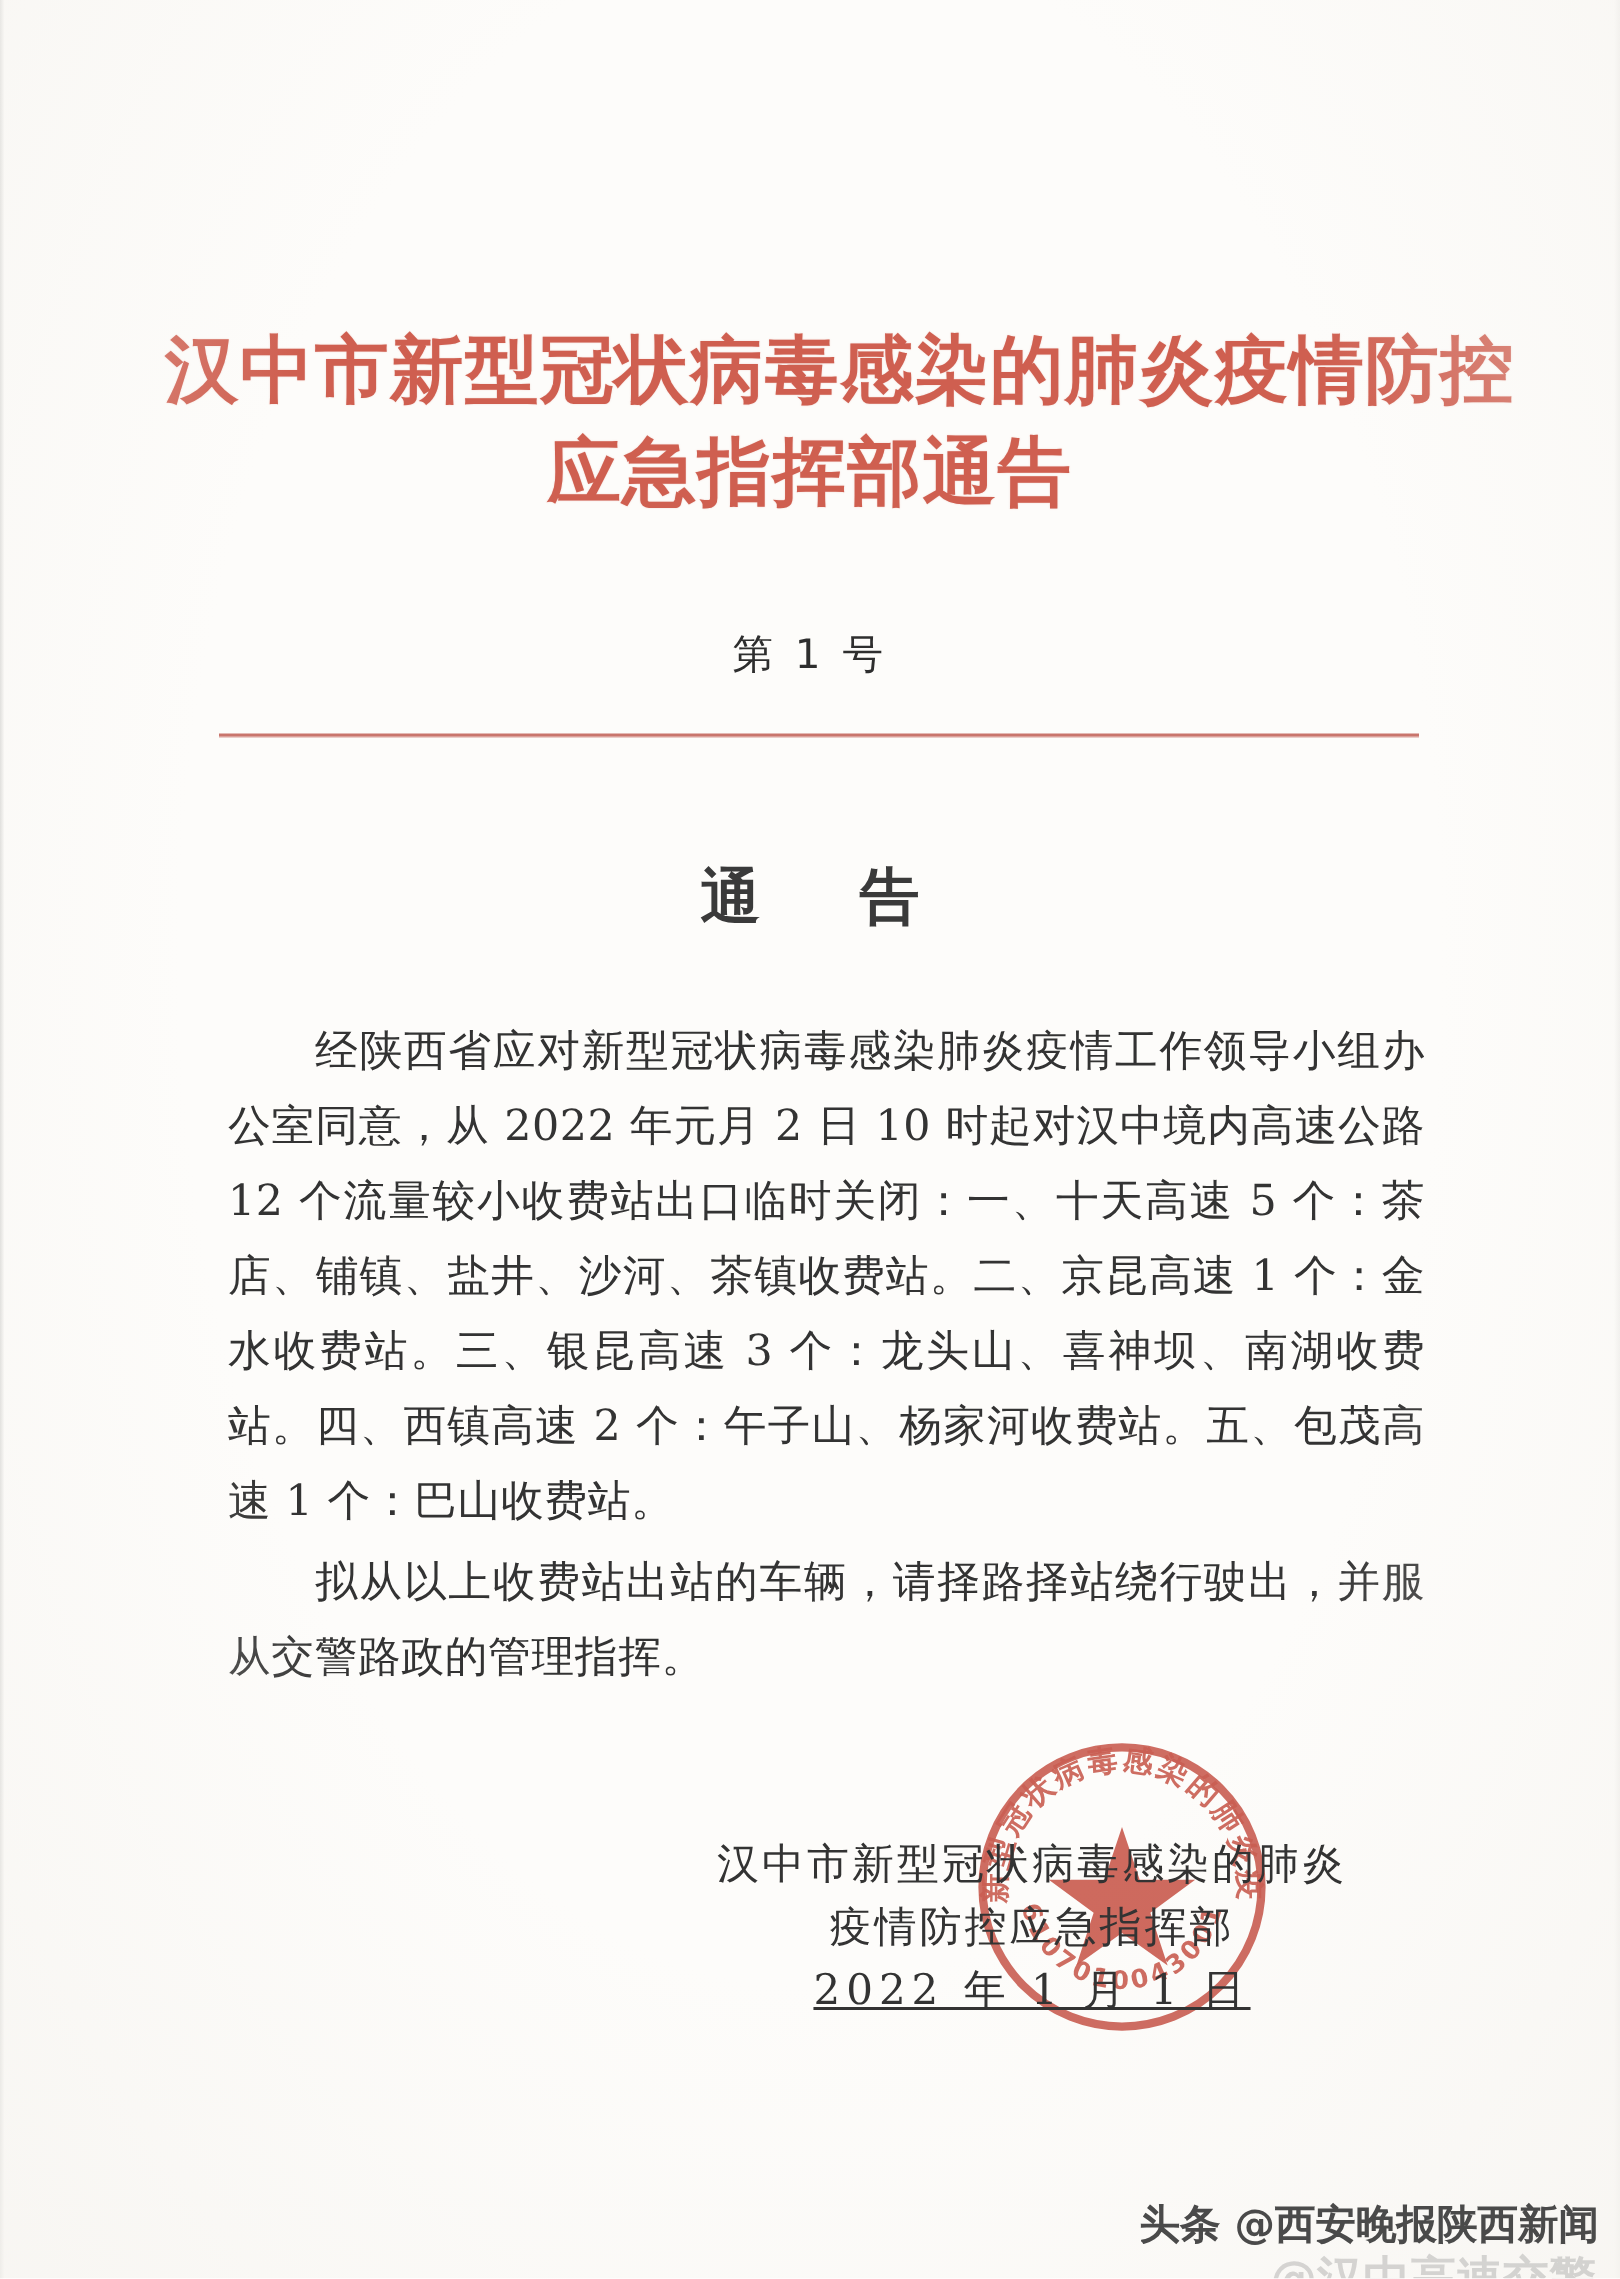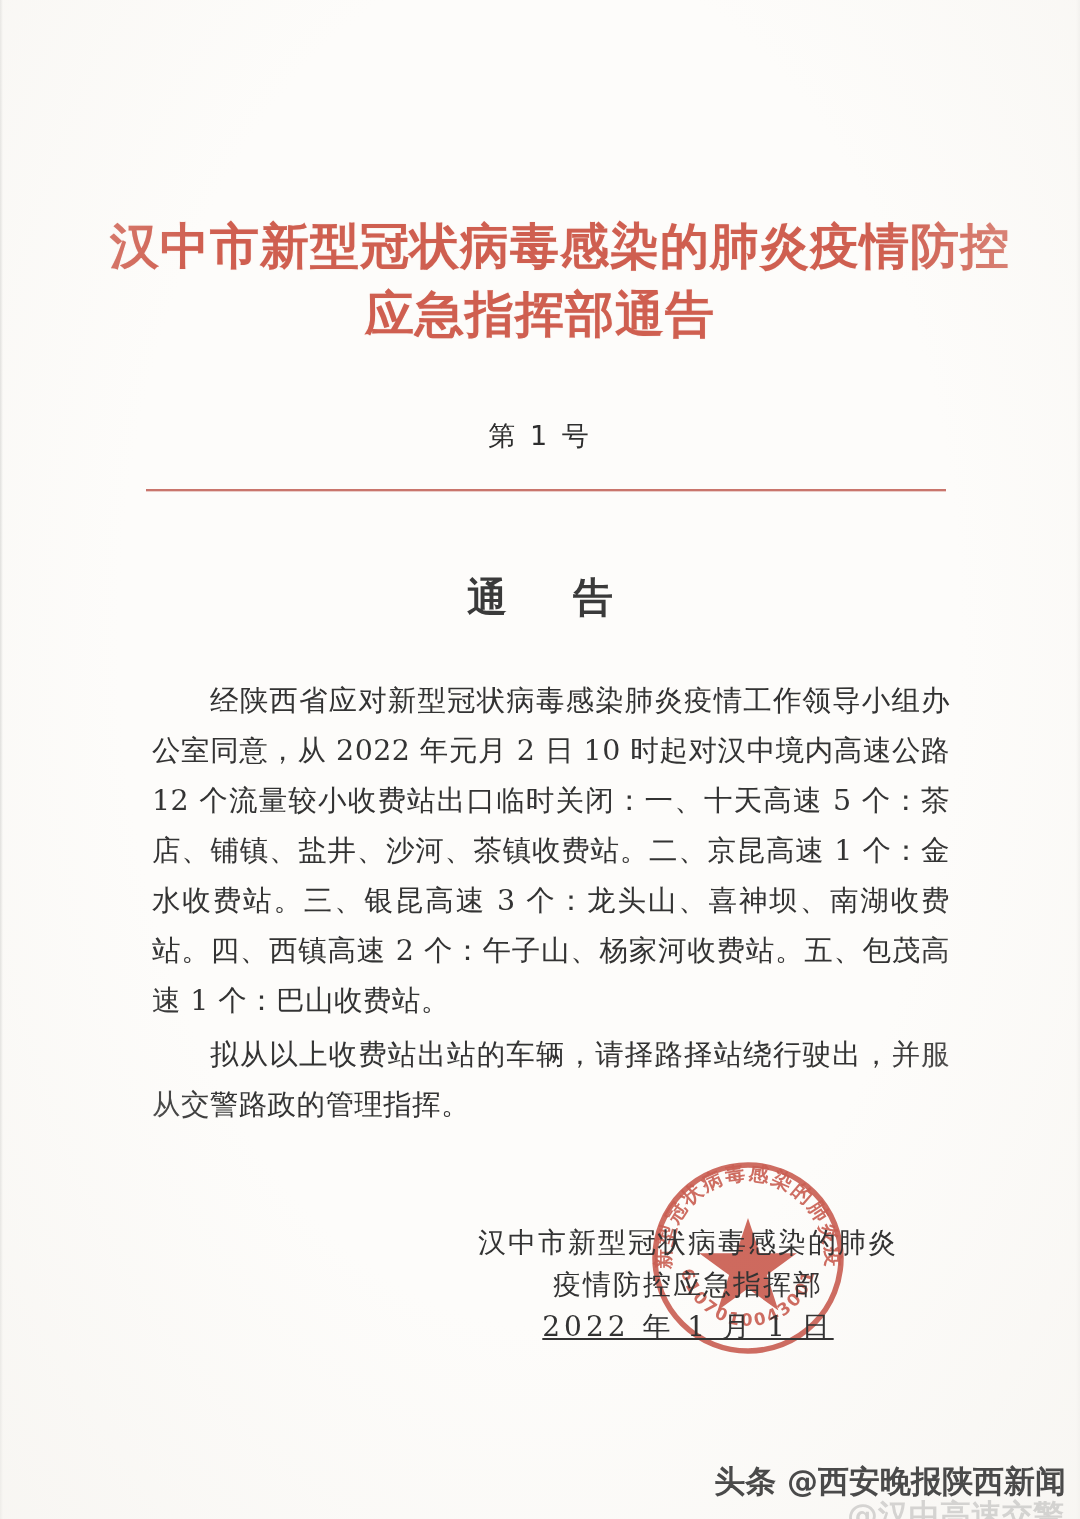--- a/index.html
+++ b/index.html
@@ -163,21 +163,21 @@
     position: absolute;
     right: 14px;
     bottom: 22px;
     text-align: right;
     line-height: 1;
   }
   .wm-primary {
     color: #4a4a4a;
     font-family: "DejaVu Sans", "Liberation Sans", sans-serif;
     font-weight: 700;
-    font-size: 31px;
+    font-size: 27px;
     letter-spacing: 0px;
     white-space: nowrap;
   }
   .wm-secondary {
     position: absolute;
     right: 2px;
     top: 34px;
     color: rgba(140,140,140,0.34);
     font-family: "DejaVu Sans", "Liberation Sans", sans-serif;
     font-weight: 700;

